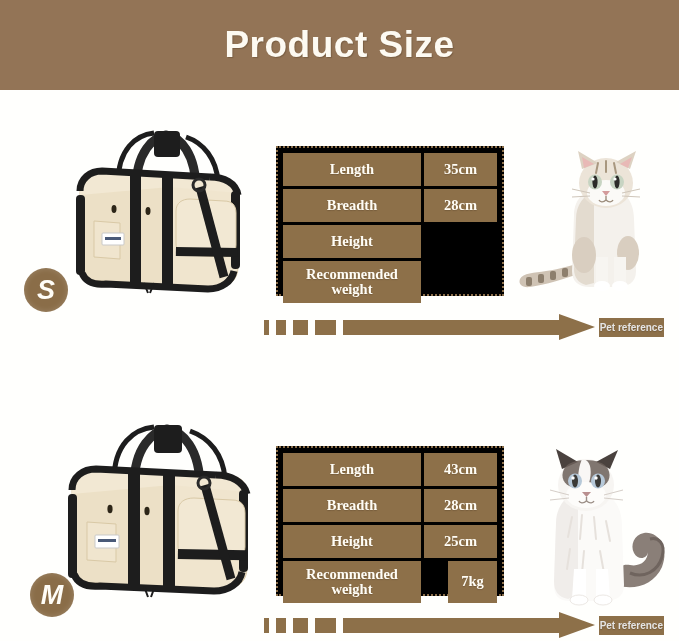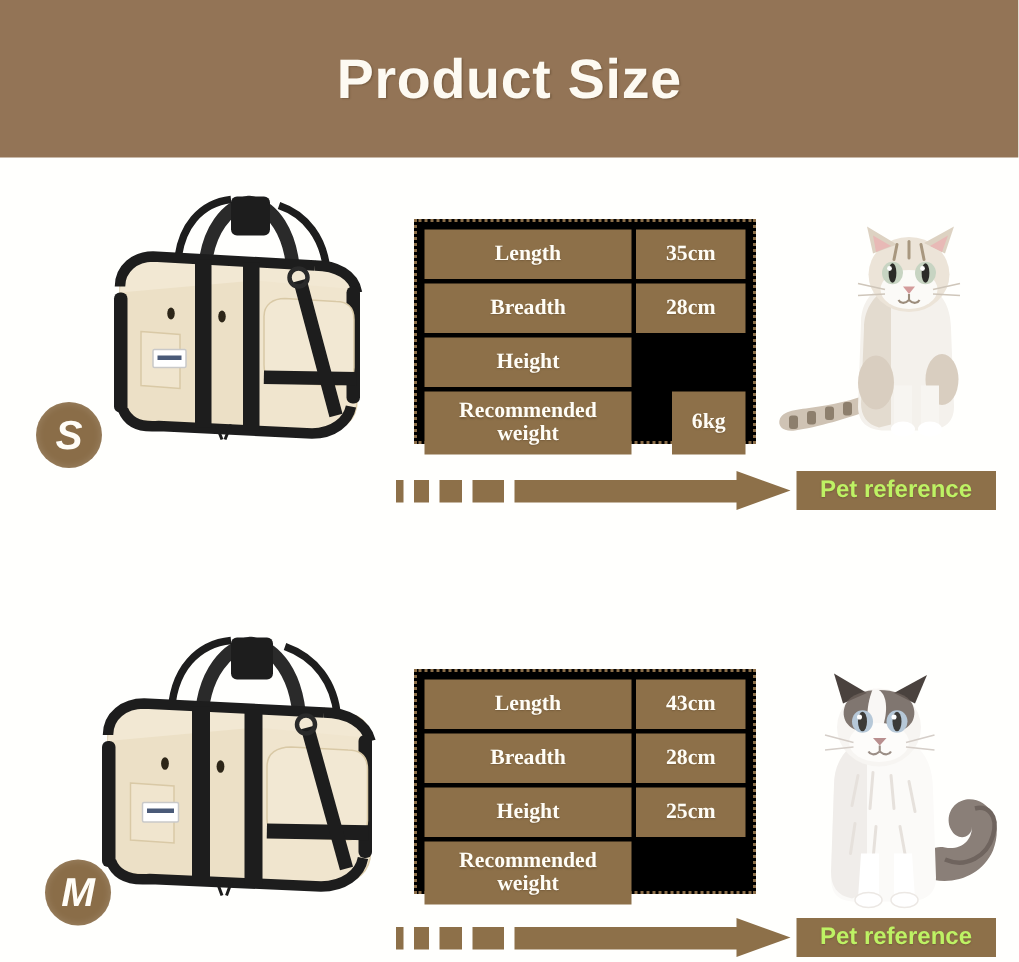--- a/index.html
+++ b/index.html
@@ -5,21 +5,21 @@
   html,body{margin:0;padding:0;}
   body{
     width:679px;height:641px;
     background:#fffffd;
     font-family:"Liberation Sans", sans-serif;
     overflow:hidden;
     position:relative;
   }
   
   .banner{
-    position:absolute;left:0;top:0;width:679px;height:105px;
+    position:absolute;left:0;top:0;width:679px;height:90px;
     background:#937456;
     display:flex;align-items:center;justify-content:center;
   }
   .banner-title{
     color:#fdfaf2;
     font-size:37px;
     font-weight:bold;
     letter-spacing:0.5px;
     text-shadow:1px 1px 1px rgba(90,68,45,.45);
   }
@@ -94,23 +94,23 @@
   .arrow-head{
     width:0;height:0;
     border-top:13px solid transparent;
     border-bottom:13px solid transparent;
     border-left:36px solid #8d7049;
     margin-left:-1px;
   }
   .pet-ref{
     margin-left:4px;
     background:#8d7049;
-    color:#bef264;
-    font-size:16px;font-weight:bold;
-    padding:4px 16px;
+    color:#e5e5e5;
+    font-size:10px;font-weight:bold;
+    padding:4px 1px;
     white-space:nowrap;
     text-shadow:0 1px 1px rgba(80,60,38,.4);
   }
 </style>
 </head>
 <body>
 
 <div class="banner">
   <div class="banner-title">Product Size</div>
 </div>
@@ -178,21 +178,20 @@
   <div class="spec-row">
     <div class="spec-key">Height</div>
   </div>
   <div class="spec-row">
     <div class="spec-key">
       <div>
         <span>Recommended</span>
         <span>weight</span>
       </div>
     </div>
-    <div class="spec-val">6kg</div>
   </div>
 </div>
 
 <div class="cat-wrap" id="cat-s">
   <svg viewBox="0 0 158 160" width="158" height="160">
 
     <path d="M70 126 C50 134 28 140 14 142 C6 143 2 139 4 134 C7 128 18 128 30 126
              C44 124 58 120 68 116 Z" fill="#cfc3b4"></path>
     <g fill="#8d7f6d">
       <rect x="10" y="132" width="6" height="9" rx="2"></rect>
@@ -312,20 +311,21 @@
     <div class="spec-key">Height</div>
     <div class="spec-val">25cm</div>
   </div>
   <div class="spec-row">
     <div class="spec-key">
       <div>
         <span>Recommended</span>
         <span>weight</span>
       </div>
     </div>
+    <div class="spec-val">7kg</div>
   </div>
 </div>
 
 <div class="cat-wrap" id="cat-m">
   <svg viewBox="0 0 165 168" width="165" height="168">
 
     <path d="M104 140 C122 146 142 140 150 122 C158 102 146 86 132 88
              C122 90 118 100 122 108 C126 116 136 114 136 106
              C136 116 128 122 118 120 C106 118 100 128 104 140 Z" fill="#8a7f78"></path>
     <path d="M118 128 C132 134 146 126 150 112 C154 98 146 92 138 94" fill="none" stroke="#6f645e" stroke-width="3"></path>

